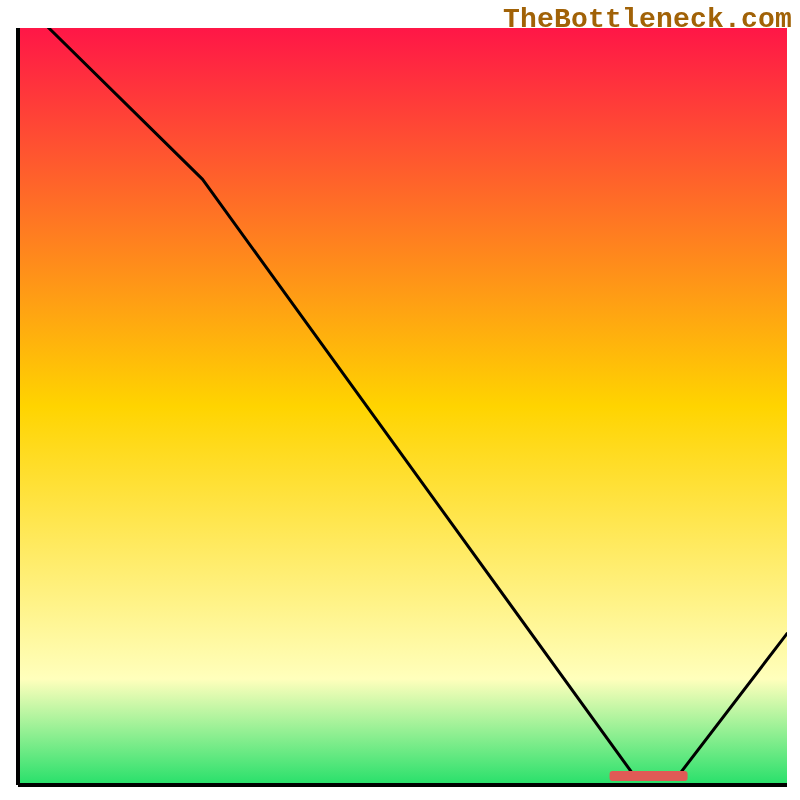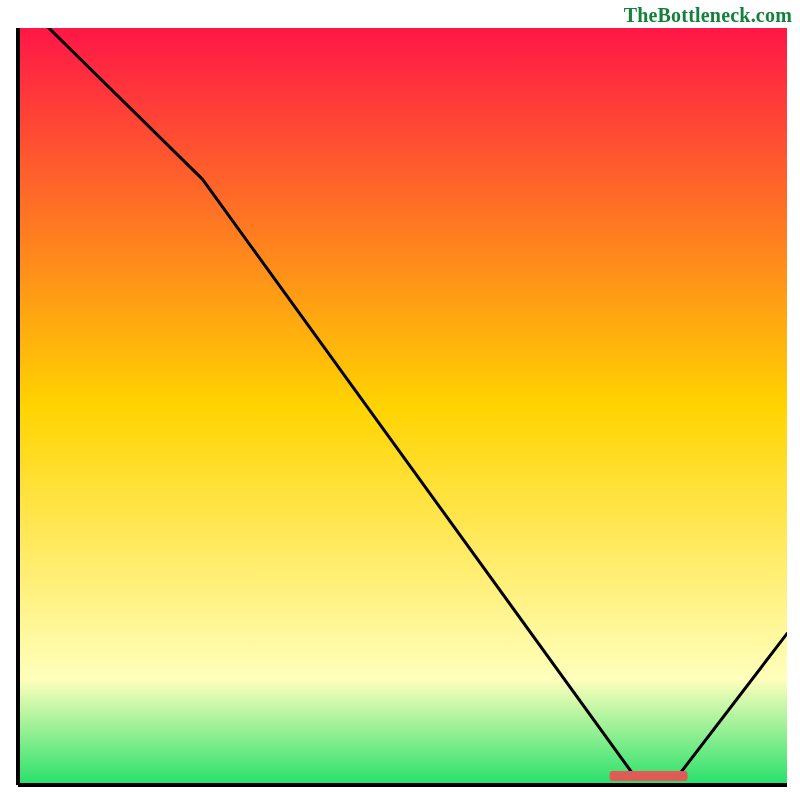--- a/index.html
+++ b/index.html
@@ -1,24 +1,24 @@
 <!DOCTYPE html>
 <html><head>
 <meta charset="utf-8">
 <style>
   * { margin: 0; padding: 0; box-sizing: border-box; }
   html, body { width: 800px; height: 800px; overflow: hidden; background: #fff; }
   .wrap { position: relative; width: 800px; height: 800px; }
   .attrib {
     position: absolute;
     top: 4px; right: 8px;
-    font-family: Liberation Serif, serif;
-    font-size: 20px;
+    font-family: Liberation Mono, monospace;
+    font-size: 28px;
     font-weight: 600;
-    color: #15803d;
+    color: #a16207;
     letter-spacing: 0.2px;
   }
   svg { display: block; }
 </style>
 </head>
 <body>
 
 <div class="wrap">
   <div class="attrib">TheBottleneck.com</div>
 

